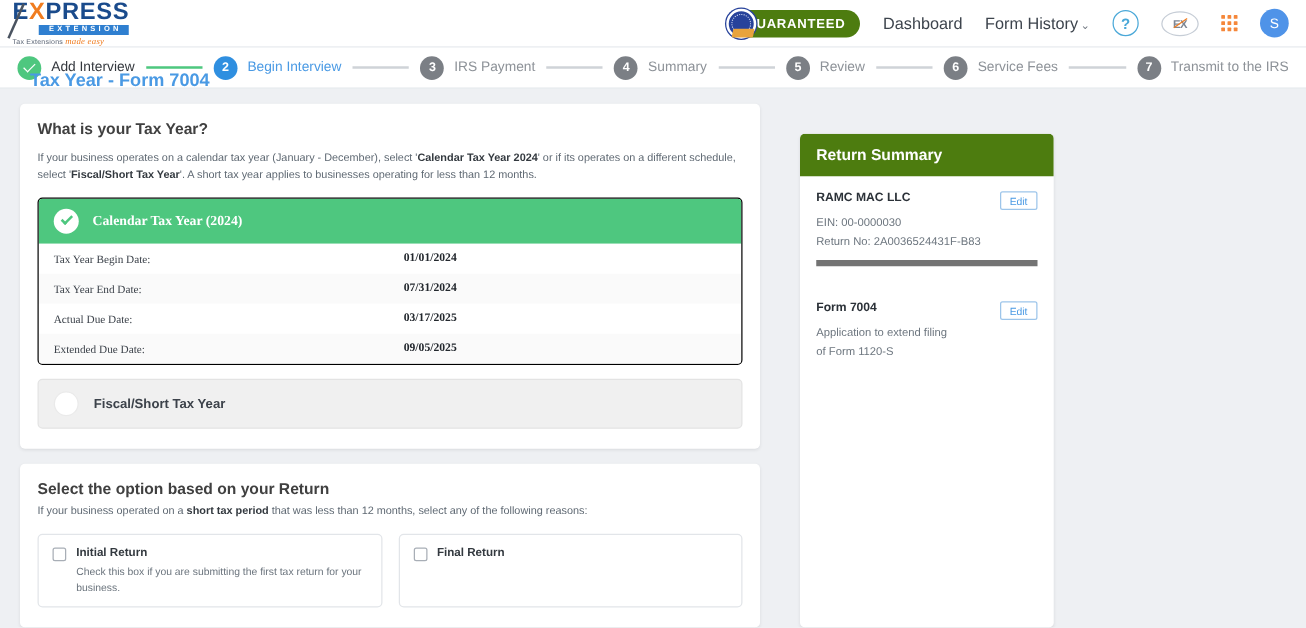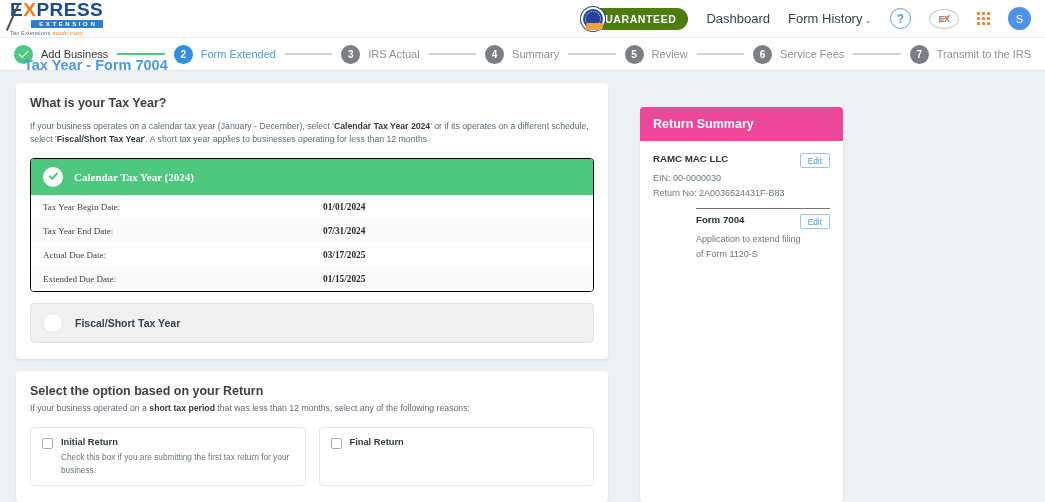--- a/index.html
+++ b/index.html
@@ -161,24 +161,24 @@
   .cb {
     width: 11px; height: 11px; border: 1px solid #a8aeb6; border-radius: 2px;
     background: #fff; flex-shrink: 0; margin-top: 1px; cursor: pointer;
   }
   .cb-title { font-size: 9.3px; font-weight: 700; color: #33393f; margin-bottom: 4px; }
   .cb-desc { font-size: 8.3px; color: #6b747d; line-height: 1.5; }
 
   
   .side-card { background: #fff; border-radius: 4px; box-shadow: 0 1px 3px rgba(0,0,0,.09);
                overflow: hidden; min-height: 395px; }
-  .side-head { background: #ec4899; color: #fff; font-size: 12.5px; font-weight: 700;
+  .side-head { background: #4d7c0f; color: #fff; font-size: 12.5px; font-weight: 700;
                padding: 10px 13px; }
   .side-body { padding: 12px 13px; }
-  .side-block + .side-block { border-top: 1px solid #737373; margin-top: 10px; padding-top: 5px; margin-left: 43px; }
+  .side-block + .side-block { border-top: 5px solid #737373; margin-top: 10px; padding-top: 28px; }
   .side-top { display: flex; align-items: flex-start; justify-content: space-between; }
   .side-title { font-size: 9.7px; font-weight: 700; color: #2b3138; }
   .edit-btn {
     border: 1px solid #9dc5ea; color: #4a9ae4; background: #fff;
     border-radius: 2px; font-size: 8.3px; padding: 1.5px 7px; cursor: pointer;
     font-family: "Liberation Sans", sans-serif;
   }
   .side-line { font-size: 9px; color: #6d767f; margin-top: 5px; }
 </style>
 </head>
@@ -227,31 +227,31 @@
       <span>S</span>
     </div>
   </div>
 </div>
 
 <div class="stepper" id="stepper">
     <div class="step">
       <div class="bullet done">
         <div class="check"></div>
       </div>
-      <div class="step-label done">Add Business</div>
+      <div class="step-label done">Add Interview</div>
     </div>
     <div class="connector green"></div>
     <div class="step">
       <div class="bullet active">2</div>
-      <div class="step-label active">Form Extended</div>
+      <div class="step-label active">Begin Interview</div>
     </div>
     <div class="connector grey"></div>
     <div class="step">
       <div class="bullet todo">3</div>
-      <div class="step-label todo">IRS Actual</div>
+      <div class="step-label todo">IRS Payment</div>
     </div>
     <div class="connector grey"></div>
     <div class="step">
       <div class="bullet todo">4</div>
       <div class="step-label todo">Summary</div>
     </div>
     <div class="connector grey"></div>
     <div class="step">
       <div class="bullet todo">5</div>
       <div class="step-label todo">Review</div>
@@ -295,21 +295,21 @@
               <div class="drow">
                 <div class="k">Tax Year End Date:</div>
                 <div class="v">07/31/2024</div>
               </div>
               <div class="drow">
                 <div class="k">Actual Due Date:</div>
                 <div class="v">03/17/2025</div>
               </div>
               <div class="drow">
                 <div class="k">Extended Due Date:</div>
-                <div class="v">01/15/2025</div>
+                <div class="v">09/05/2025</div>
               </div>
             </div>
         </div>
 
         <div class="opt-grey">
           <span class="radio-off"></span>
           <span class="lbl">Fiscal/Short Tax Year</span>
         </div>
       </div>
     </div>

